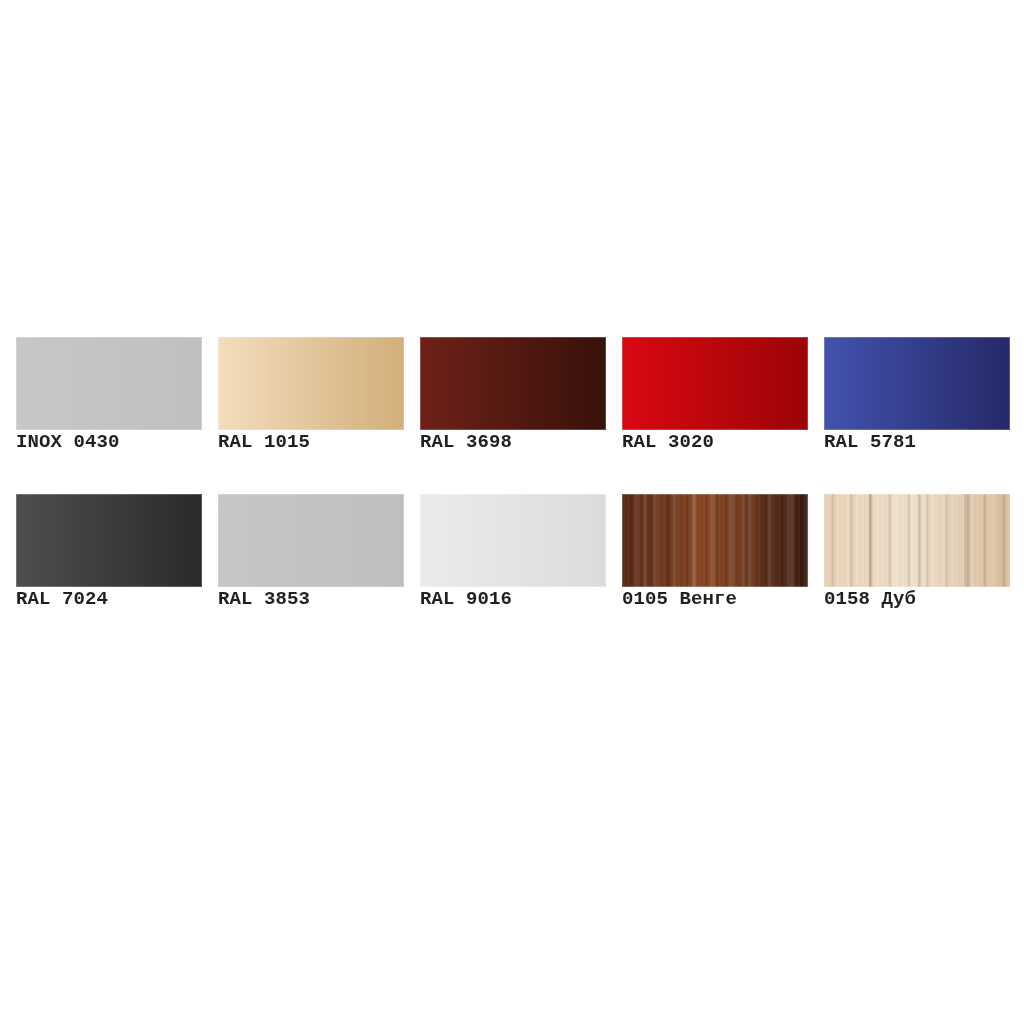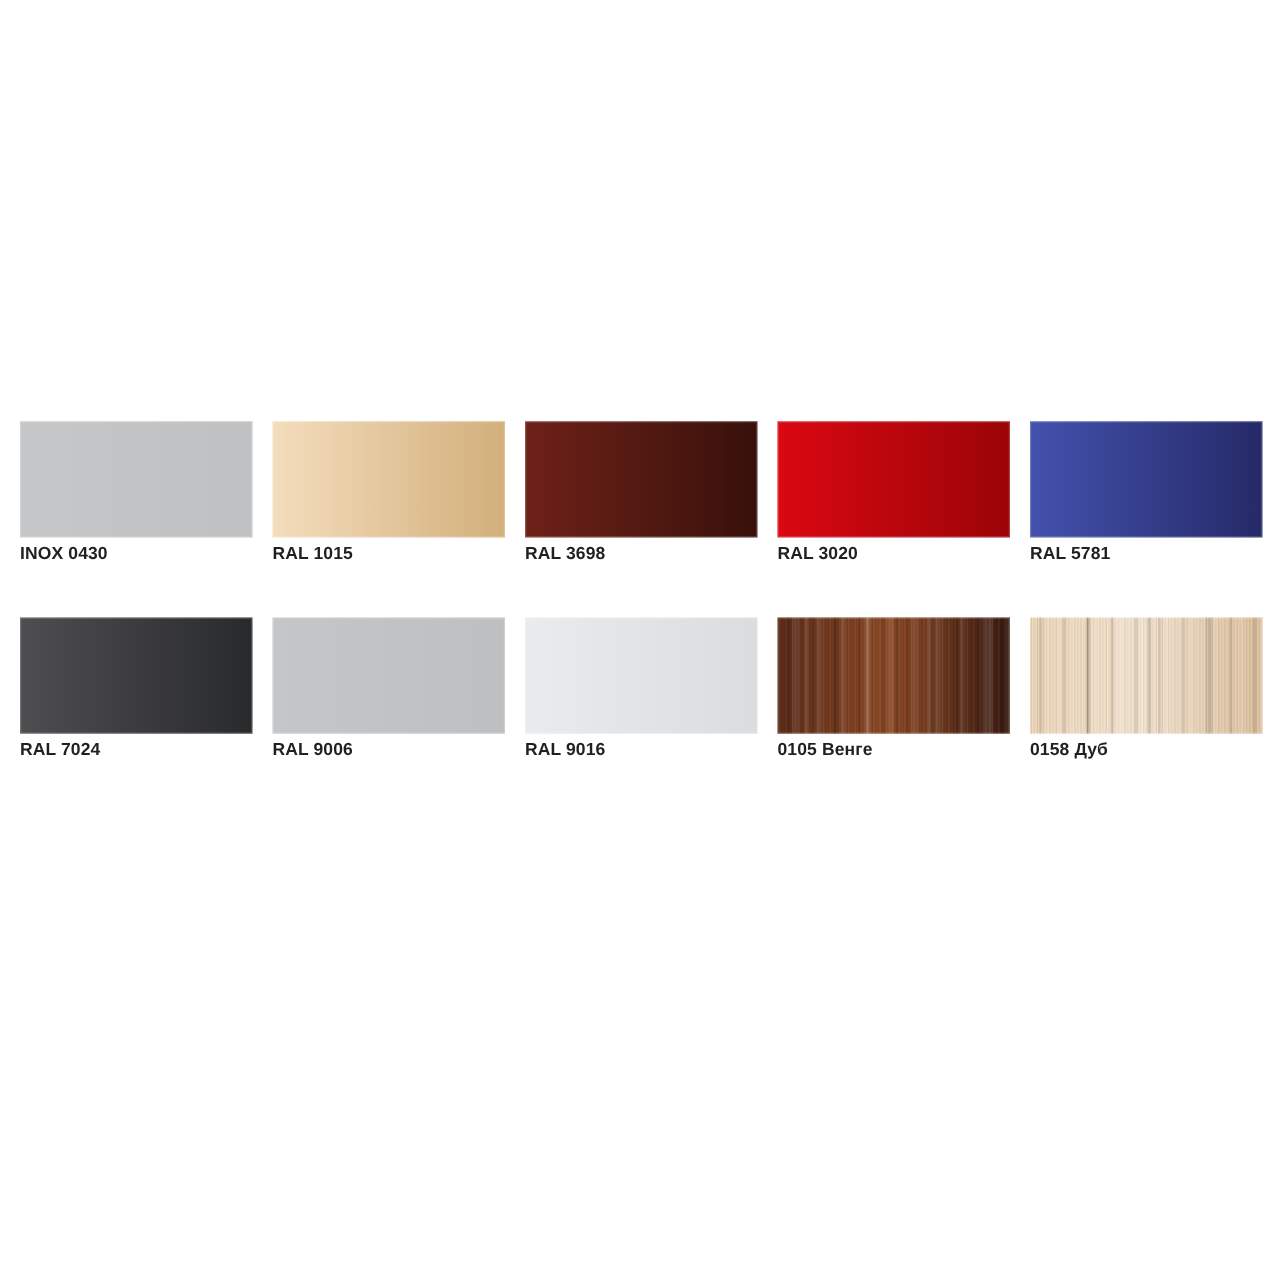--- a/index.html
+++ b/index.html
@@ -57,26 +57,27 @@
     content: "";
     position: absolute;
     inset: 0;
     pointer-events: none;
     box-shadow: inset 0 0 0 1px rgba(255,255,255,0.22);
   }
 
   .swatch-label {
     display: block;
     margin-top: 5px;
-    font-size: 14px;
+    font-size: 19px;
     font-weight: bold;
     line-height: 15px;
     color: #231f20;
     letter-spacing: 0.1px;
     white-space: nowrap;
+    font-family: Liberation Mono, monospace;
   }
 
   
   .wood-grain {
     position: absolute;
     inset: 0;
     pointer-events: none;
   }
   .grain-fine {
     background-image: repeating-linear-gradient(
@@ -136,21 +137,21 @@
       <div class="swatch-cell">
         <div class="swatch-chip" style="background: linear-gradient(90deg, rgb(67, 82, 174) 0%, rgb(37, 41, 104) 100%);"></div>
         <span class="swatch-label">RAL 5781</span>
       </div>
       <div class="swatch-cell">
         <div class="swatch-chip" style="background: linear-gradient(90deg, rgb(78, 78, 80) 0%, rgb(41, 42, 44) 100%);"></div>
         <span class="swatch-label">RAL 7024</span>
       </div>
       <div class="swatch-cell">
         <div class="swatch-chip" style="background: linear-gradient(90deg, rgb(197, 198, 200) 0%, rgb(190, 191, 193) 100%);"></div>
-        <span class="swatch-label">RAL 9006</span>
+        <span class="swatch-label">RAL 3853</span>
       </div>
       <div class="swatch-cell">
         <div class="swatch-chip" style="background: linear-gradient(90deg, rgb(234, 235, 236) 0%, rgb(219, 220, 221) 100%);"></div>
         <span class="swatch-label">RAL 9016</span>
       </div>
       <div class="swatch-cell">
         <div class="swatch-chip" style="background: linear-gradient(90deg, rgb(90, 42, 23) 0%, rgb(142, 74, 37) 48%, rgb(58, 26, 16) 100%);">
           <div class="wood-grain grain-fine"></div>
           <div class="wood-grain grain-wide"></div>
           <div class="wood-grain grain-streak"></div>

